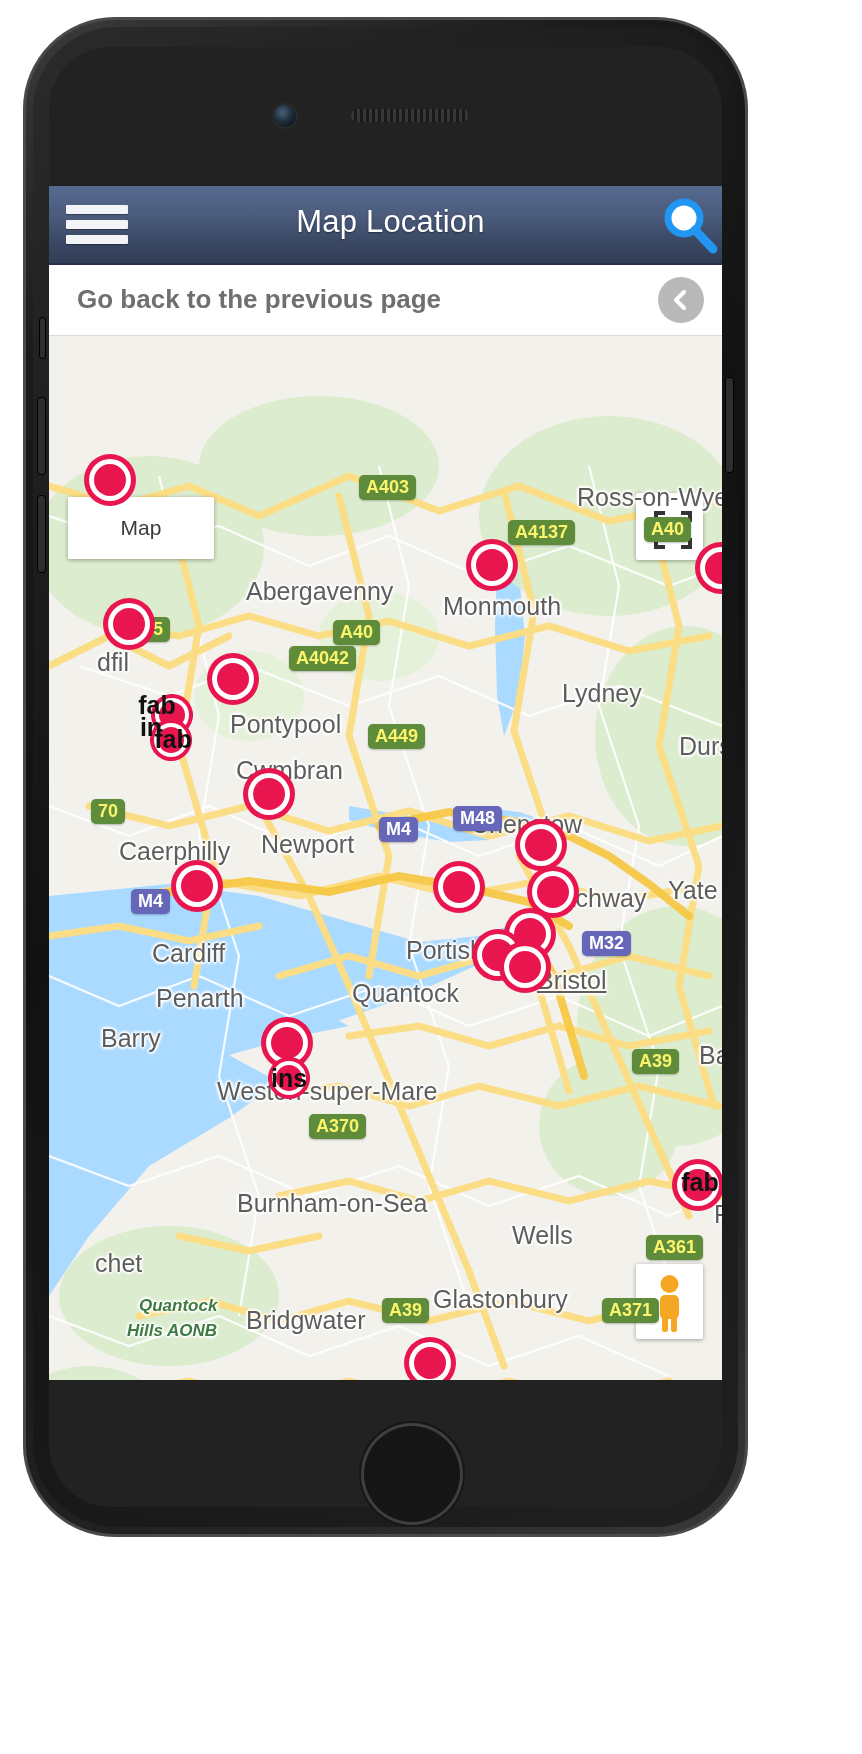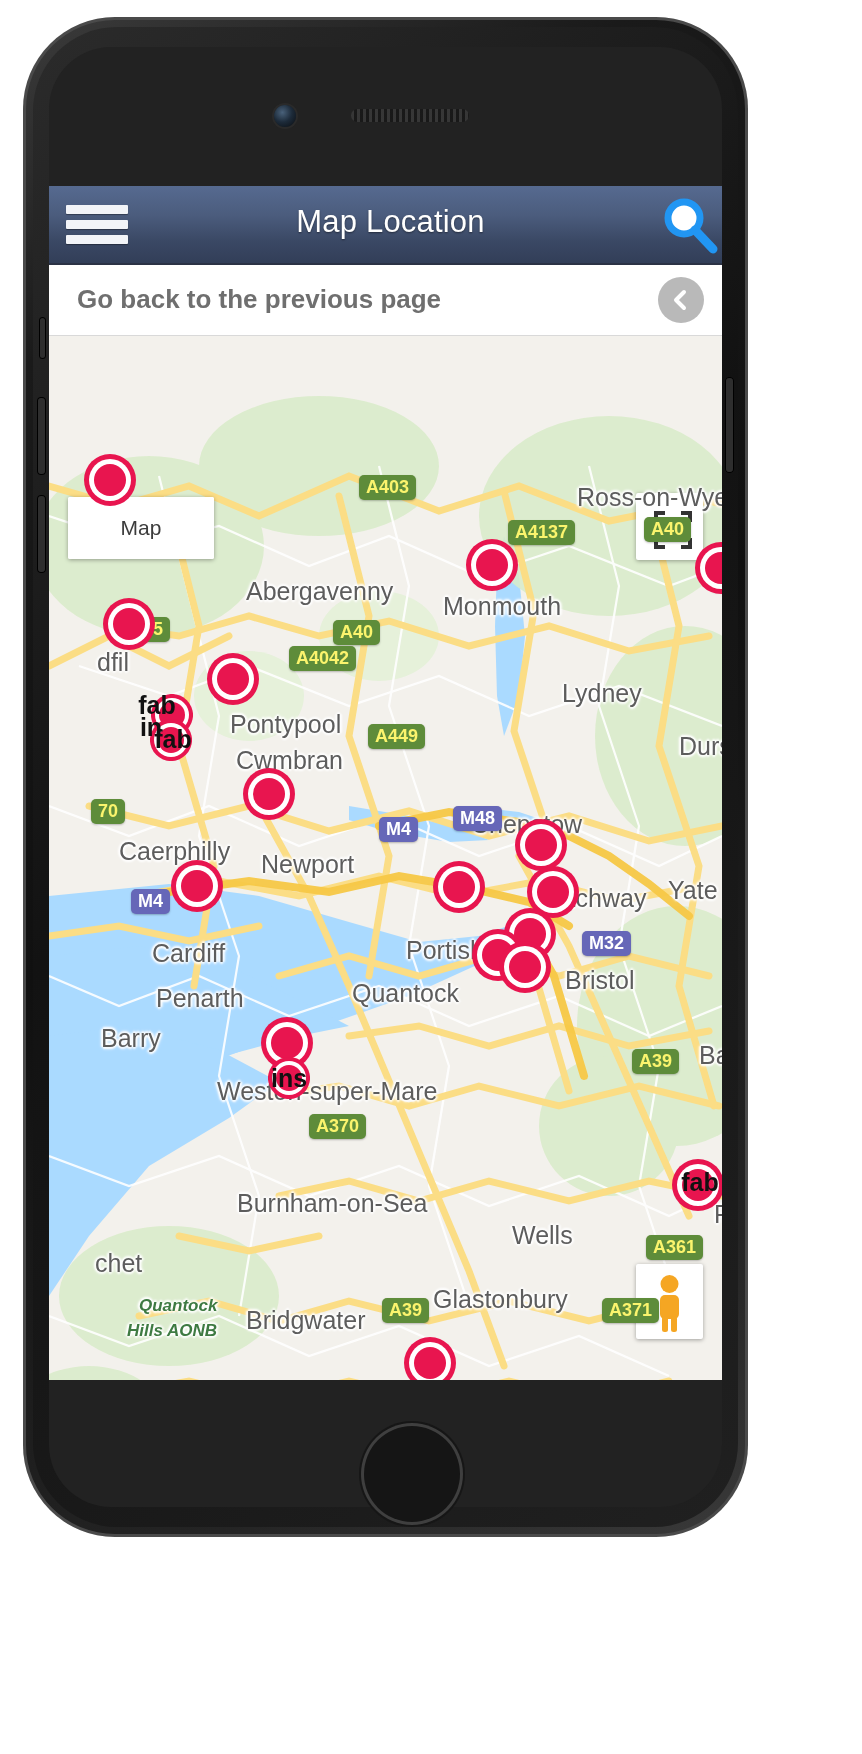--- a/index.html
+++ b/index.html
@@ -227,29 +227,29 @@
         </svg>
       </div>
 
       <div id="lbl-layer">
           <div class="label" style="left: 528px; top: 147px;">Ross-on-Wye</div>
           <div class="label" style="left: 197px; top: 241px;">Abergavenny</div>
           <div class="label" style="left: 394px; top: 256px;">Monmouth</div>
           <div class="label" style="left: 513px; top: 343px;">Lydney</div>
           <div class="label" style="left: 630px; top: 396px;">Dursley</div>
           <div class="label" style="left: 181px; top: 374px;">Pontypool</div>
-          <div class="label" style="left: 187px; top: 410px;">Cwmbran</div>
+          <div class="label" style="left: 187px; top: 420px;">Cwmbran</div>
           <div class="label" style="left: 422px; top: 434px; margin-top: 40px;">Chepstow</div>
-          <div class="label" style="left: 212px; top: 494px; margin-top: 20px;">Newport</div>
+          <div class="label" style="left: 212px; top: 494px;">Newport</div>
           <div class="label" style="left: 70px; top: 501px;">Caerphilly</div>
           <div class="label" style="left: 489px; top: 548px;">Patchway</div>
           <div class="label" style="left: 619px; top: 540px;">Yate</div>
           <div class="label" style="left: 103px; top: 603px;">Cardiff</div>
           <div class="label" style="left: 357px; top: 600px;">Portishead</div>
-          <div class="label" style="left: 516px; top: 630px;">Bristol</div>
+          <div class="label" style="left: 488px; top: 630px; text-decoration: underline;">Bristol</div>
           <div class="label" style="left: 303px; top: 643px;">Quantock</div>
           <div class="label" style="left: 107px; top: 648px;">Penarth</div>
           <div class="label" style="left: 52px; top: 688px;">Barry</div>
           <div class="label" style="left: 650px; top: 705px;">Bath</div>
           <div class="label" style="left: 168px; top: 741px;">Weston-super-Mare</div>
           <div class="label" style="left: 188px; top: 853px;">Burnham-on-Sea</div>
           <div class="label" style="left: 463px; top: 885px;">Wells</div>
           <div class="label" style="left: 665px; top: 864px;">Frome</div>
           <div class="label" style="left: 384px; top: 949px;">Glastonbury</div>
           <div class="label" style="left: 197px; top: 970px;">Bridgwater</div>

